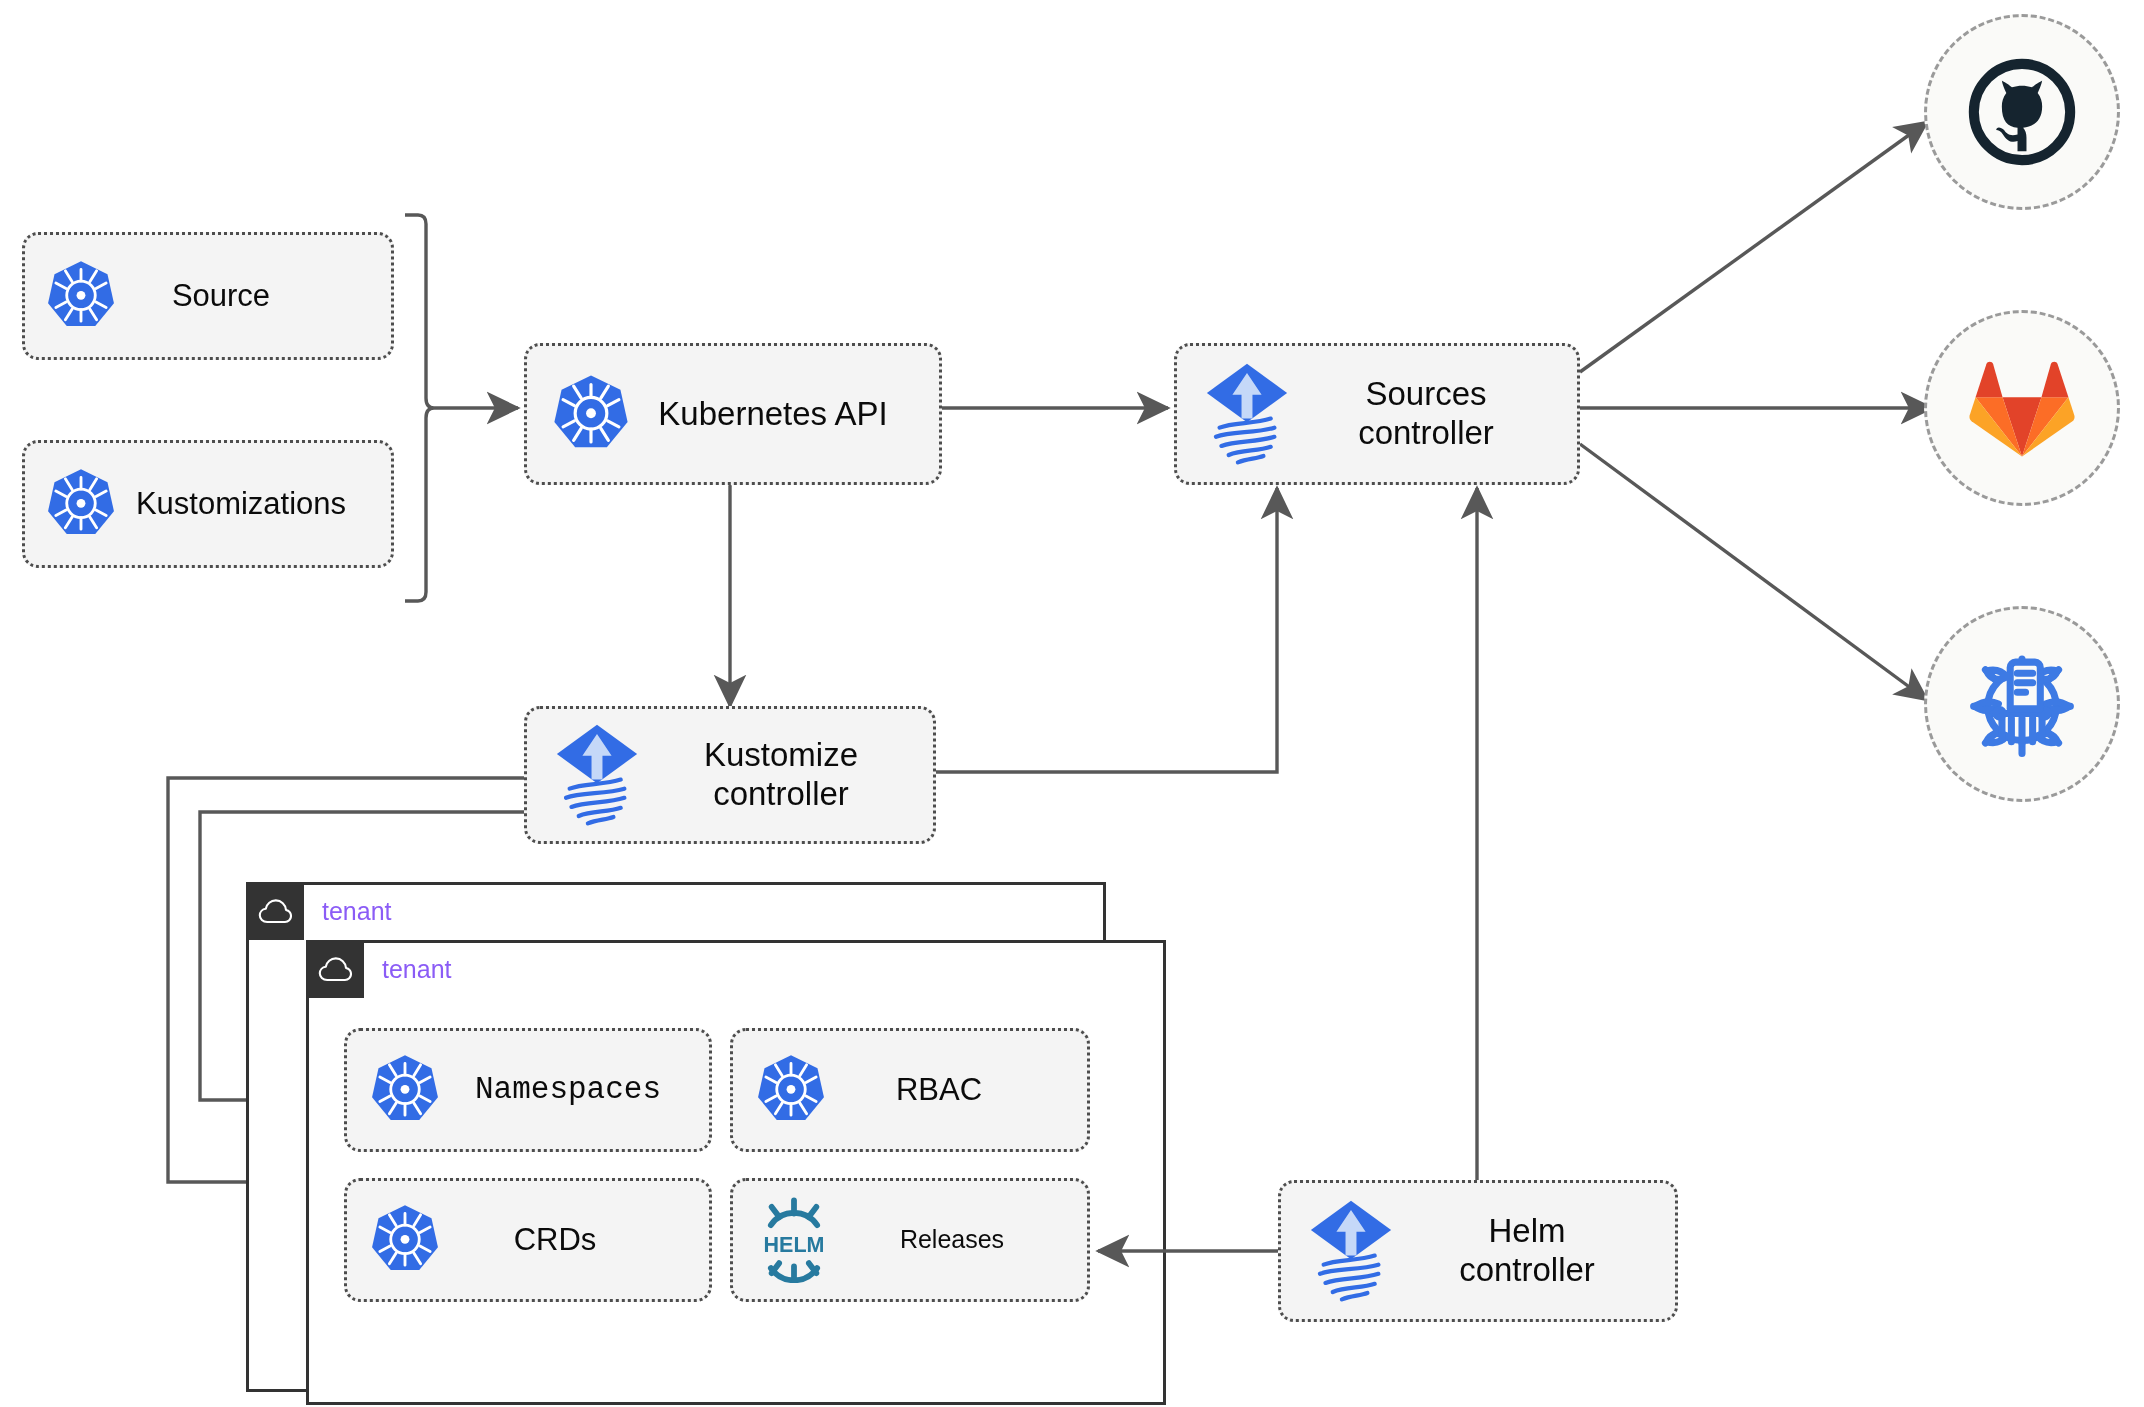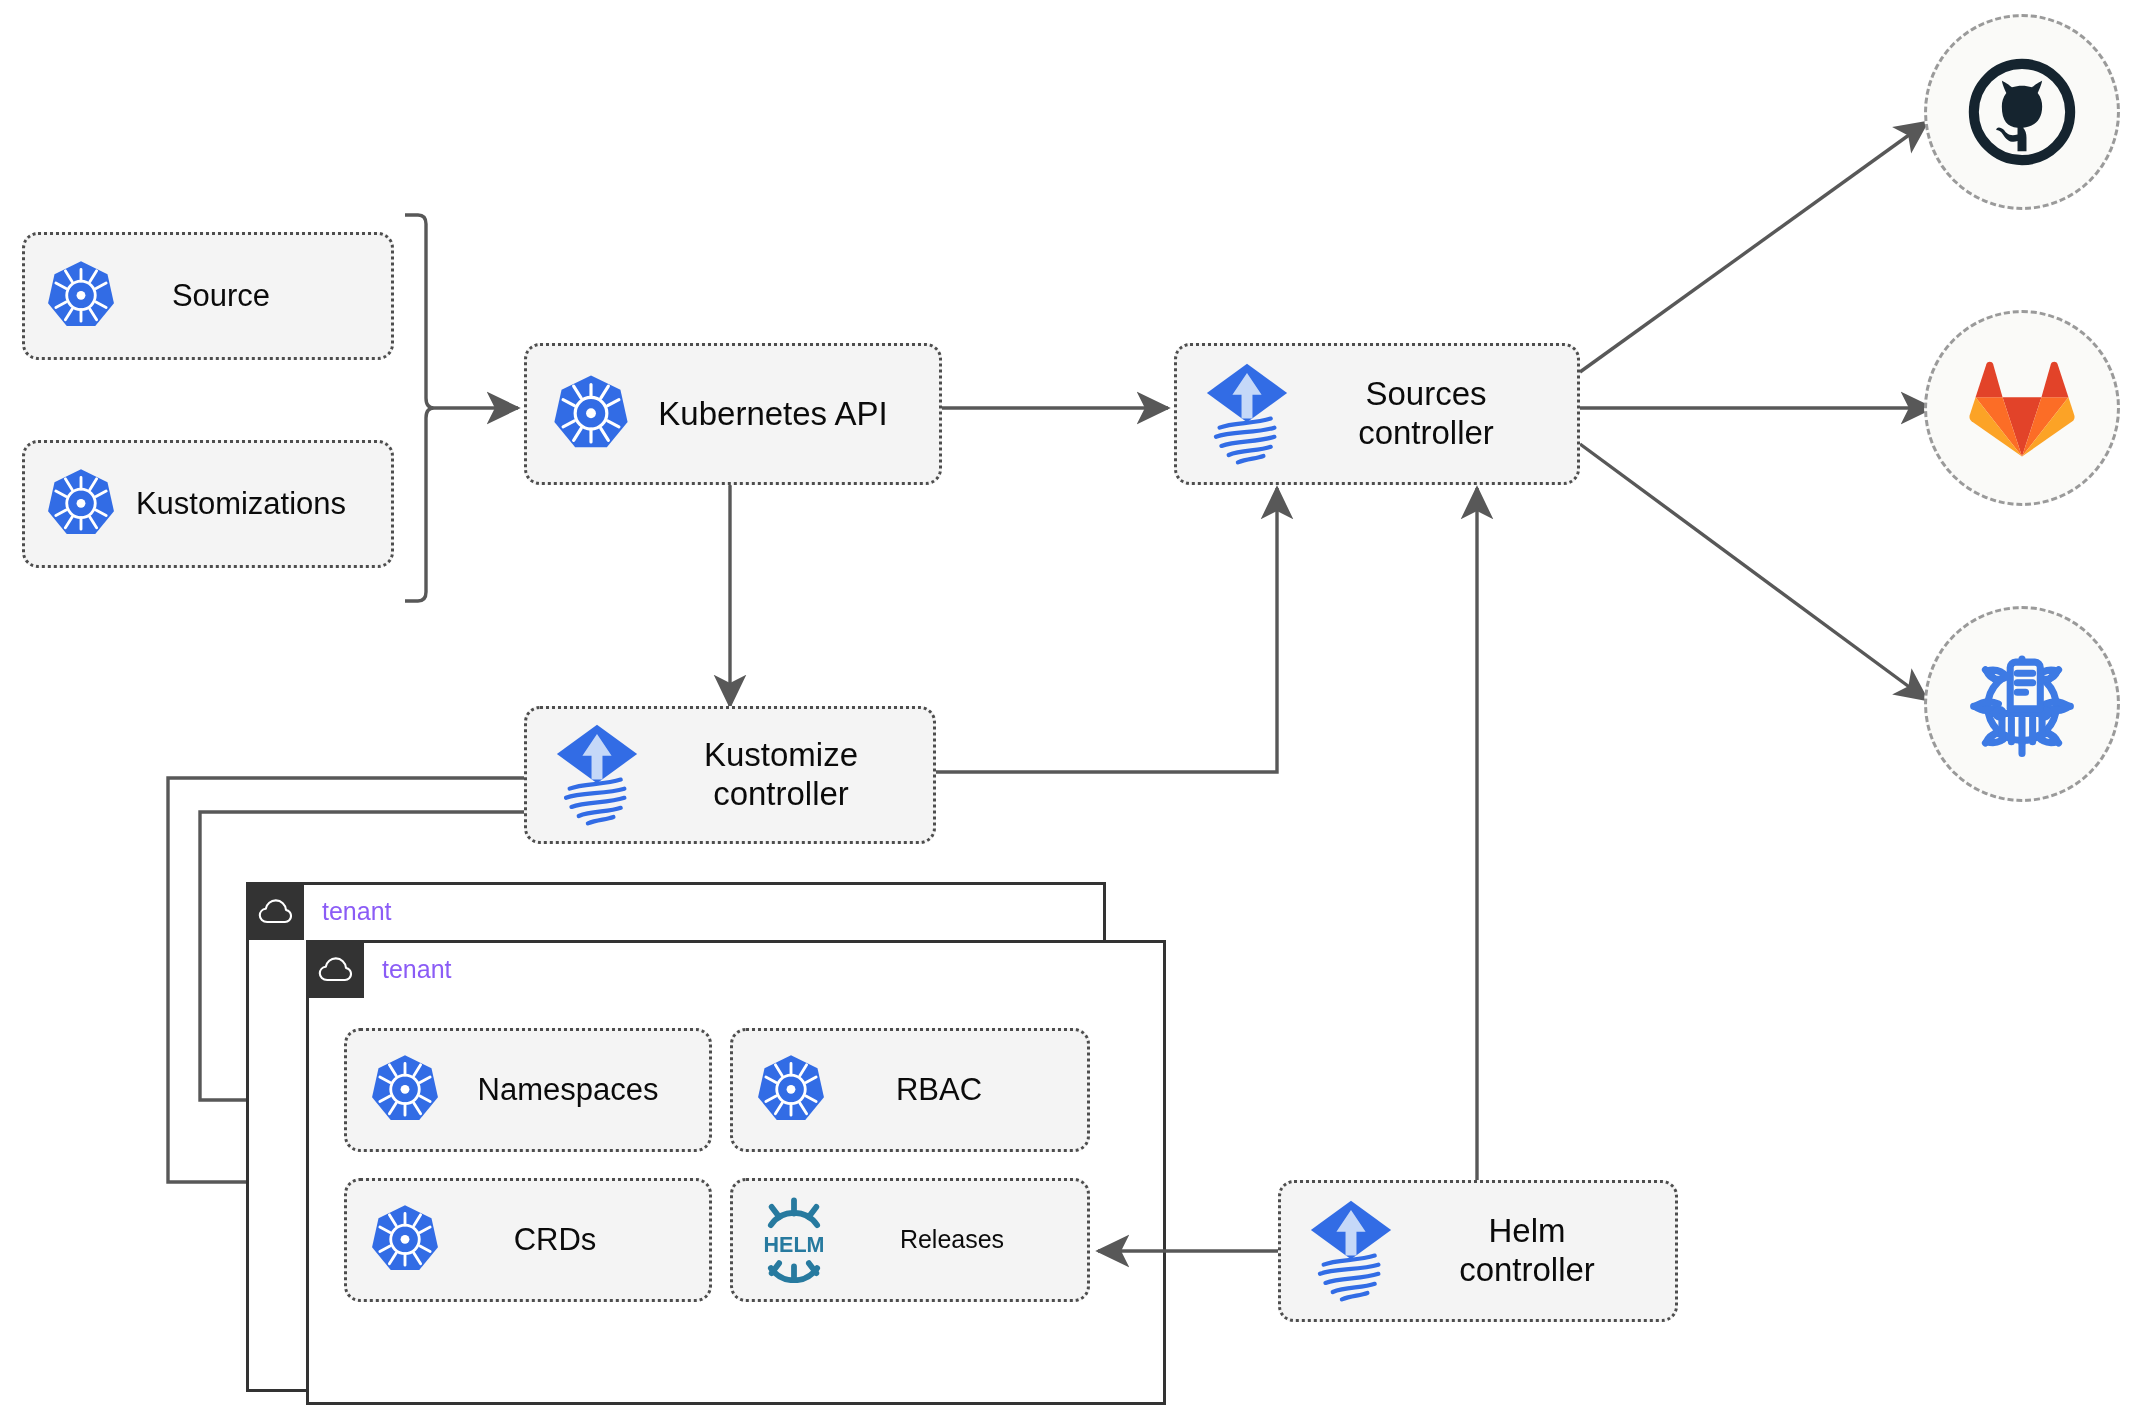--- a/index.html
+++ b/index.html
@@ -281,21 +281,21 @@
           <path d="M22,92 C38,86 62,88 80,82"></path>
           <path d="M30,102 C44,96 62,98 76,93"></path>
           <path d="M40,110 C50,106 60,106 68,103"></path>
         </g>
       </svg>
     </div>
     <div class="label" style="font-size:33px; padding-right:14px;">Helm
 controller</div>
   </div>
 
-  <div class="node" style="left:344px; top:1028px; width:368px; height:124px; padding:0 12px; z-index:7;">
+  <div class="node" style="left:344px; top:1028px; width:368px; height:124px; padding:0 12px; z-index:7;font-family:Liberation Mono, monospace;">
     <div class="icon-slot" style="width:92px;">
       <svg width="68" height="72" viewBox="0 0 100 106" aria-hidden="true">
         <path d="M50,2 L89,21 L98.5,63.5 L71,97 L29,97 L1.5,63.5 L11,21 Z" fill="#326ce5"></path>
         <g fill="none" stroke="#ffffff" stroke-width="4.2" stroke-linecap="round">
           <circle cx="50" cy="52" r="21"></circle>
           <path d="M50,14 L50,31 M50,73 L50,90
                    M13,34 L28,42 M72,62 L87,70
                    M13,70 L28,62 M72,42 L87,34
                    M27,88 L37,72 M63,32 L73,16
                    M27,16 L37,32 M63,72 L73,88"></path>

